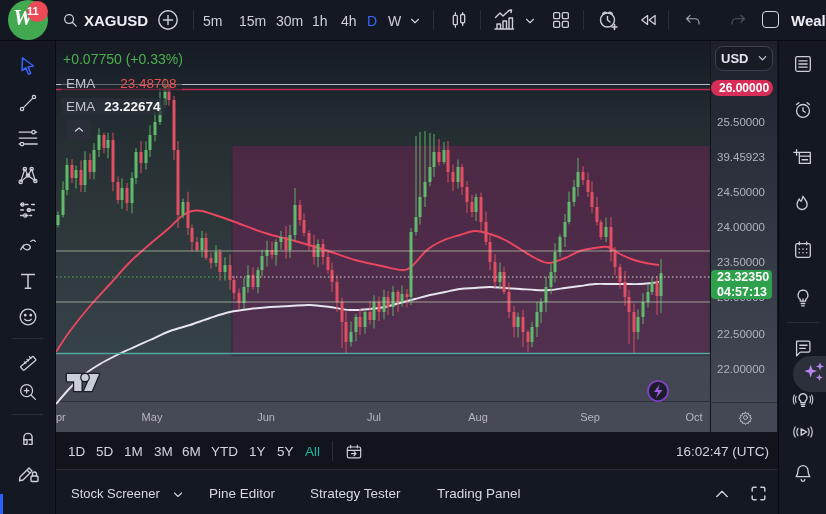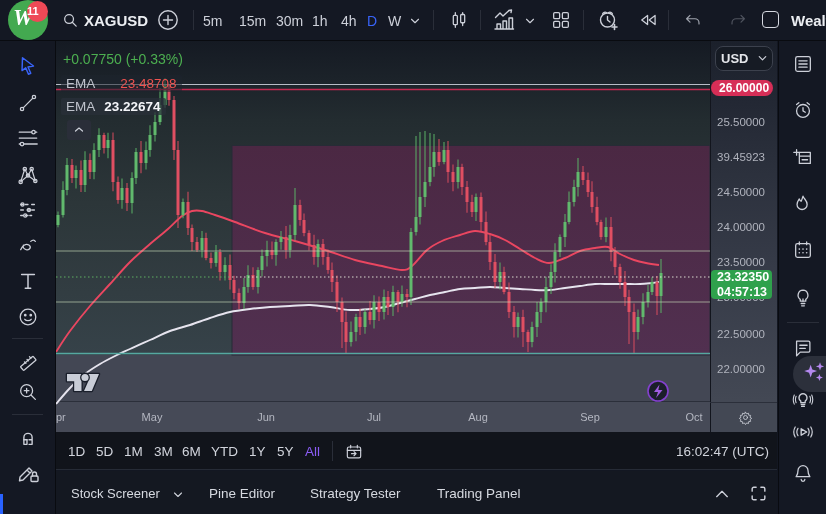--- a/index.html
+++ b/index.html
@@ -276,21 +276,21 @@
 <div style="position:absolute;left:710px;top:402px;width:67px;height:30px;border-top:1px solid #2b2f3a"></div>
 <div style="position:absolute;left:56px;top:432px;width:721px;height:38px;background:#11141b;border-bottom:1px solid #262b36"></div>
 <div style="position:absolute;left:68px;top:444px;font-size:13.5px;font-weight:500;color:#d1d4dc">1D</div>
 <div style="position:absolute;left:96px;top:444px;font-size:13.5px;font-weight:500;color:#d1d4dc">5D</div>
 <div style="position:absolute;left:124px;top:444px;font-size:13.5px;font-weight:500;color:#d1d4dc">1M</div>
 <div style="position:absolute;left:154px;top:444px;font-size:13.5px;font-weight:500;color:#d1d4dc">3M</div>
 <div style="position:absolute;left:182px;top:444px;font-size:13.5px;font-weight:500;color:#d1d4dc">6M</div>
 <div style="position:absolute;left:211px;top:444px;font-size:13.5px;font-weight:500;color:#d1d4dc">YTD</div>
 <div style="position:absolute;left:249px;top:444px;font-size:13.5px;font-weight:500;color:#d1d4dc">1Y</div>
 <div style="position:absolute;left:277px;top:444px;font-size:13.5px;font-weight:500;color:#d1d4dc">5Y</div>
-<div style="position:absolute;left:305px;top:444px;font-size:13.5px;font-weight:500;color:#8b5cf6">All</div>
+<div style="position:absolute;left:305px;top:444px;font-size:13.5px;font-weight:500;color:#14b8a6">All</div>
 <div style="position:absolute;left:332px;top:441px;width:1px;height:20px;background:#2a2e39"></div>
 <svg style="position:absolute;left:344px;top:442px" width="20" height="20" viewBox="0 0 24 24" fill="none" stroke="#cdd0d9" stroke-width="1.4" stroke-linecap="round" stroke-linejoin="round">
     <rect x="4" y="6" width="16" height="13" rx="2"></rect>
     <path d="M4 10 h16 M8 4 v3 M16 4 v3"></path>
     <path d="M9 14 h5 M12 11.5 L14.5 14 L12 16.5"></path>
   </svg>
 <div style="position:absolute;left:676px;top:444px;font-size:13.5px;font-weight:500;color:#d1d4dc">16:02:47 (UTC)</div>
 <div style="position:absolute;left:56px;top:471px;width:721px;height:43px;background:#141821"></div>
 <div style="position:absolute;left:71px;top:486px;font-size:13px;font-weight:500;color:#d6d9e0">Stock Screener</div>
 <div style="position:absolute;left:209px;top:486px;font-size:13.5px;font-weight:500;color:#d6d9e0">Pine Editor</div>

